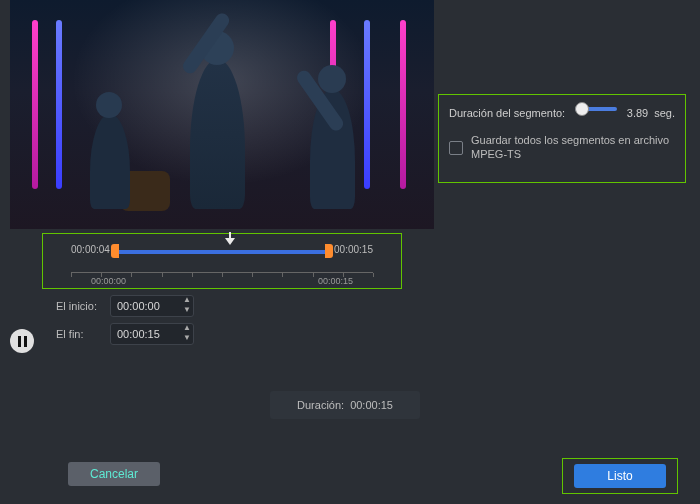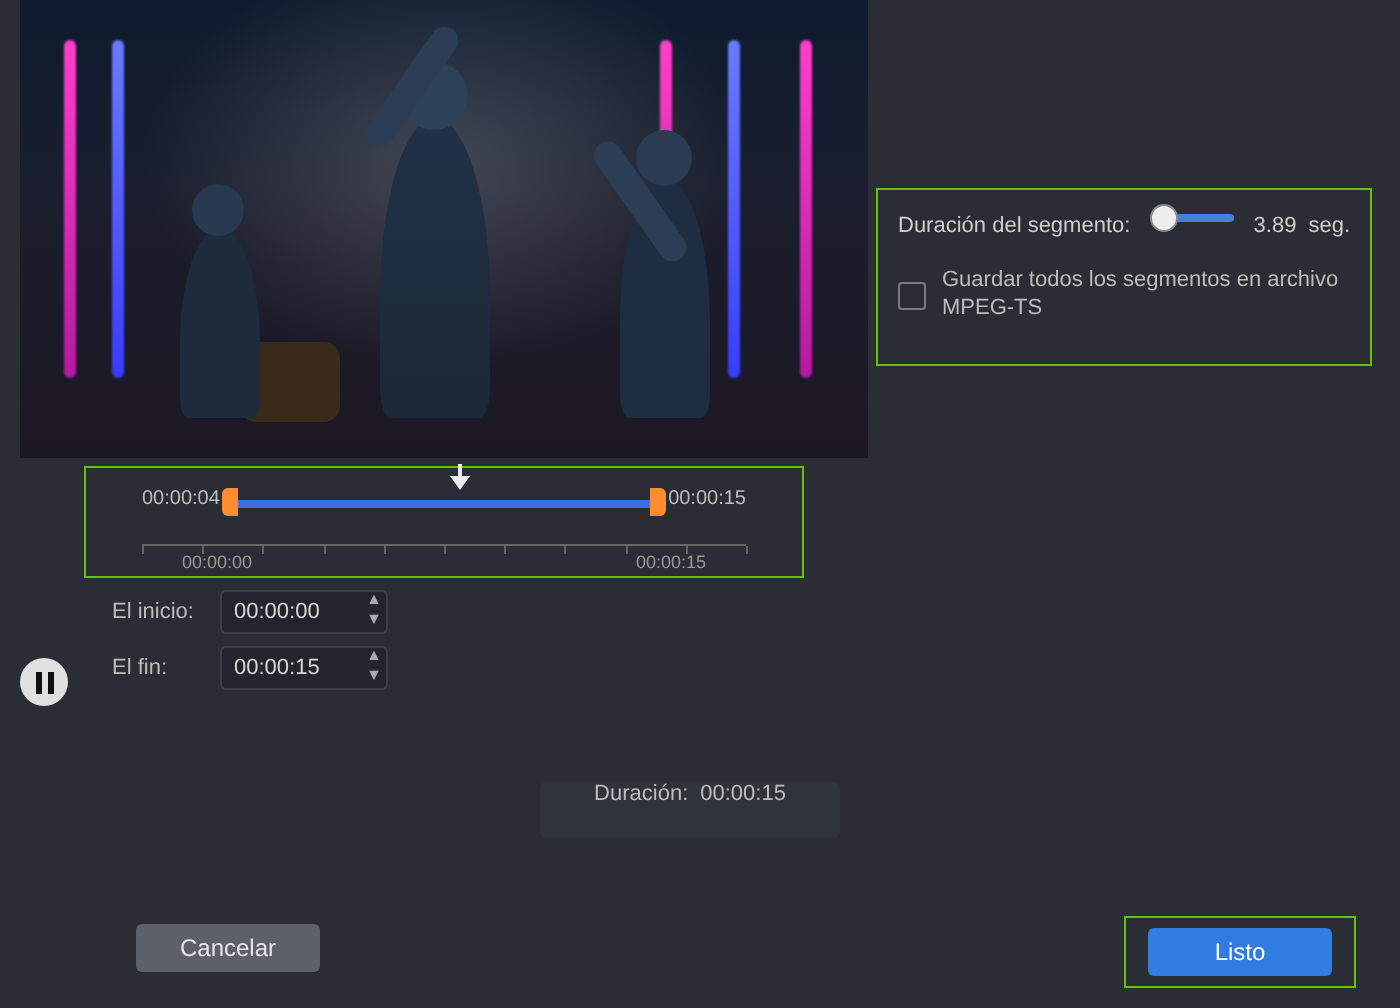--- a/index.html
+++ b/index.html
@@ -51,32 +51,32 @@
   .lblB{right:14px;top:2px}
   .lblC{left:34px;top:34px;font-size:9px;color:#9a9a9a}
   .lblD{right:34px;top:34px;font-size:9px;color:#9a9a9a}
 
   .row{display:flex;align-items:center;gap:8px;margin:6px 0 6px 50px;font-size:11px}
   .row .lab{width:46px;color:#bdbdbd}
   .spin{display:flex;align-items:center;background:#22262c;border:1px solid #3d424a;border-radius:3px;height:20px}
   .spin input{background:transparent;border:0;color:#d8d8d8;width:58px;padding:0 6px;font-size:11px;outline:none}
   .spin .ud{display:flex;flex-direction:column;width:12px}
   .spin .ud span{height:10px;line-height:8px;text-align:center;font-size:8px;color:#aaa;cursor:pointer}
-  .dur{position:absolute;left:270px;top:391px;height:28px;width:150px;background:#2f343b;border-radius:3px;display:flex;align-items:flex-start;justify-content:center;gap:6px;color:#bdbdbd;font-size:11px}
+  .dur{position:absolute;left:270px;top:391px;height:28px;width:150px;background:#2f343b;border-radius:3px;display:flex;align-items:center;justify-content:center;gap:6px;color:#bdbdbd;font-size:11px}
 
   .rbox{border:1px solid #62c400;margin:94px 10px 0 0;padding:12px 10px 10px 10px;box-sizing:border-box;width:248px}
   .seg{display:flex;gap:6px;font-size:11px;color:#cfcfcf;margin-bottom:14px;white-space:nowrap}
   .slider{position:relative;flex:1;height:4px;background:#4b7de0;border-radius:2px;margin:0 4px}
   .knob{position:absolute;left:0;top:-5px;width:12px;height:12px;border-radius:50%;background:#eee;border:1px solid #888;cursor:pointer}
   .chk{display:flex;align-items:center;gap:8px;margin:10px 0;color:#bdbdbd;font-size:11px;line-height:1.3}
   .chk .box{width:12px;height:12px;border:1px solid #7a7f87;border-radius:2px;flex:0 0 auto;margin-top:1px;cursor:pointer}
 
   .btnbar{position:absolute;bottom:12px;left:0;right:0;height:30px}
   .btn{position:absolute;height:24px;line-height:24px;text-align:center;border-radius:3px;font-size:12px;cursor:pointer}
-  .cancel{left:68px;width:92px;background:#5b6069;color:#e5e5e5}
+  .cancel{left:68px;width:92px;background:#5b6069;color:#5eead4}
   .okwrap{position:absolute;right:22px;bottom:-2px;width:114px;height:34px;border:1px solid #62c400;display:flex;align-items:center;justify-content:center}
   .ok{width:92px;background:#2f7de0;color:#fff}
 </style>
 </head>
 <body>
 <div class="win">
 
 
   <div class="body">
     <div class="left">

